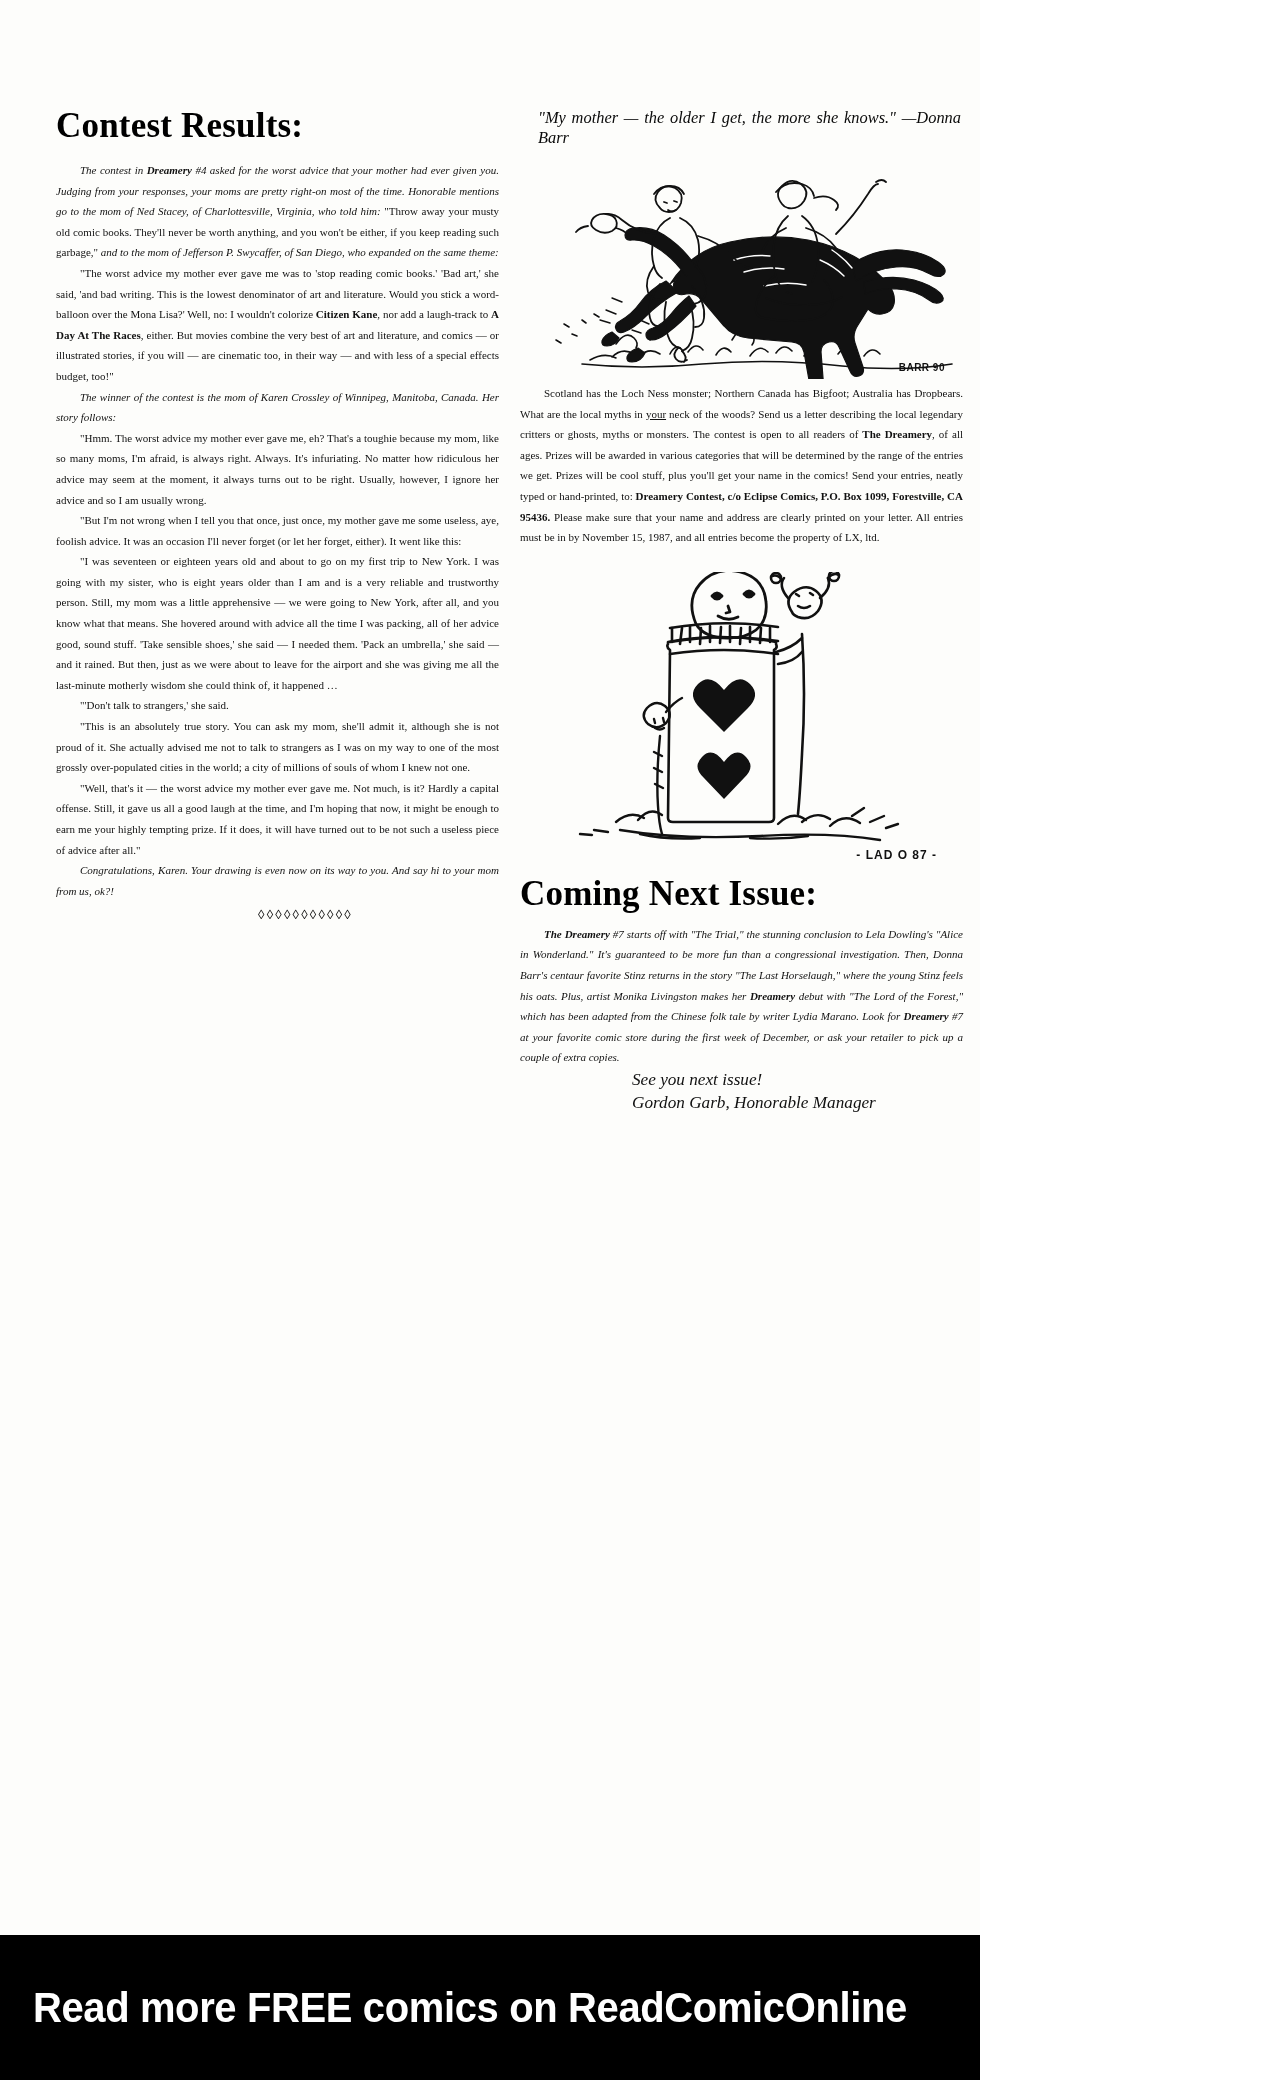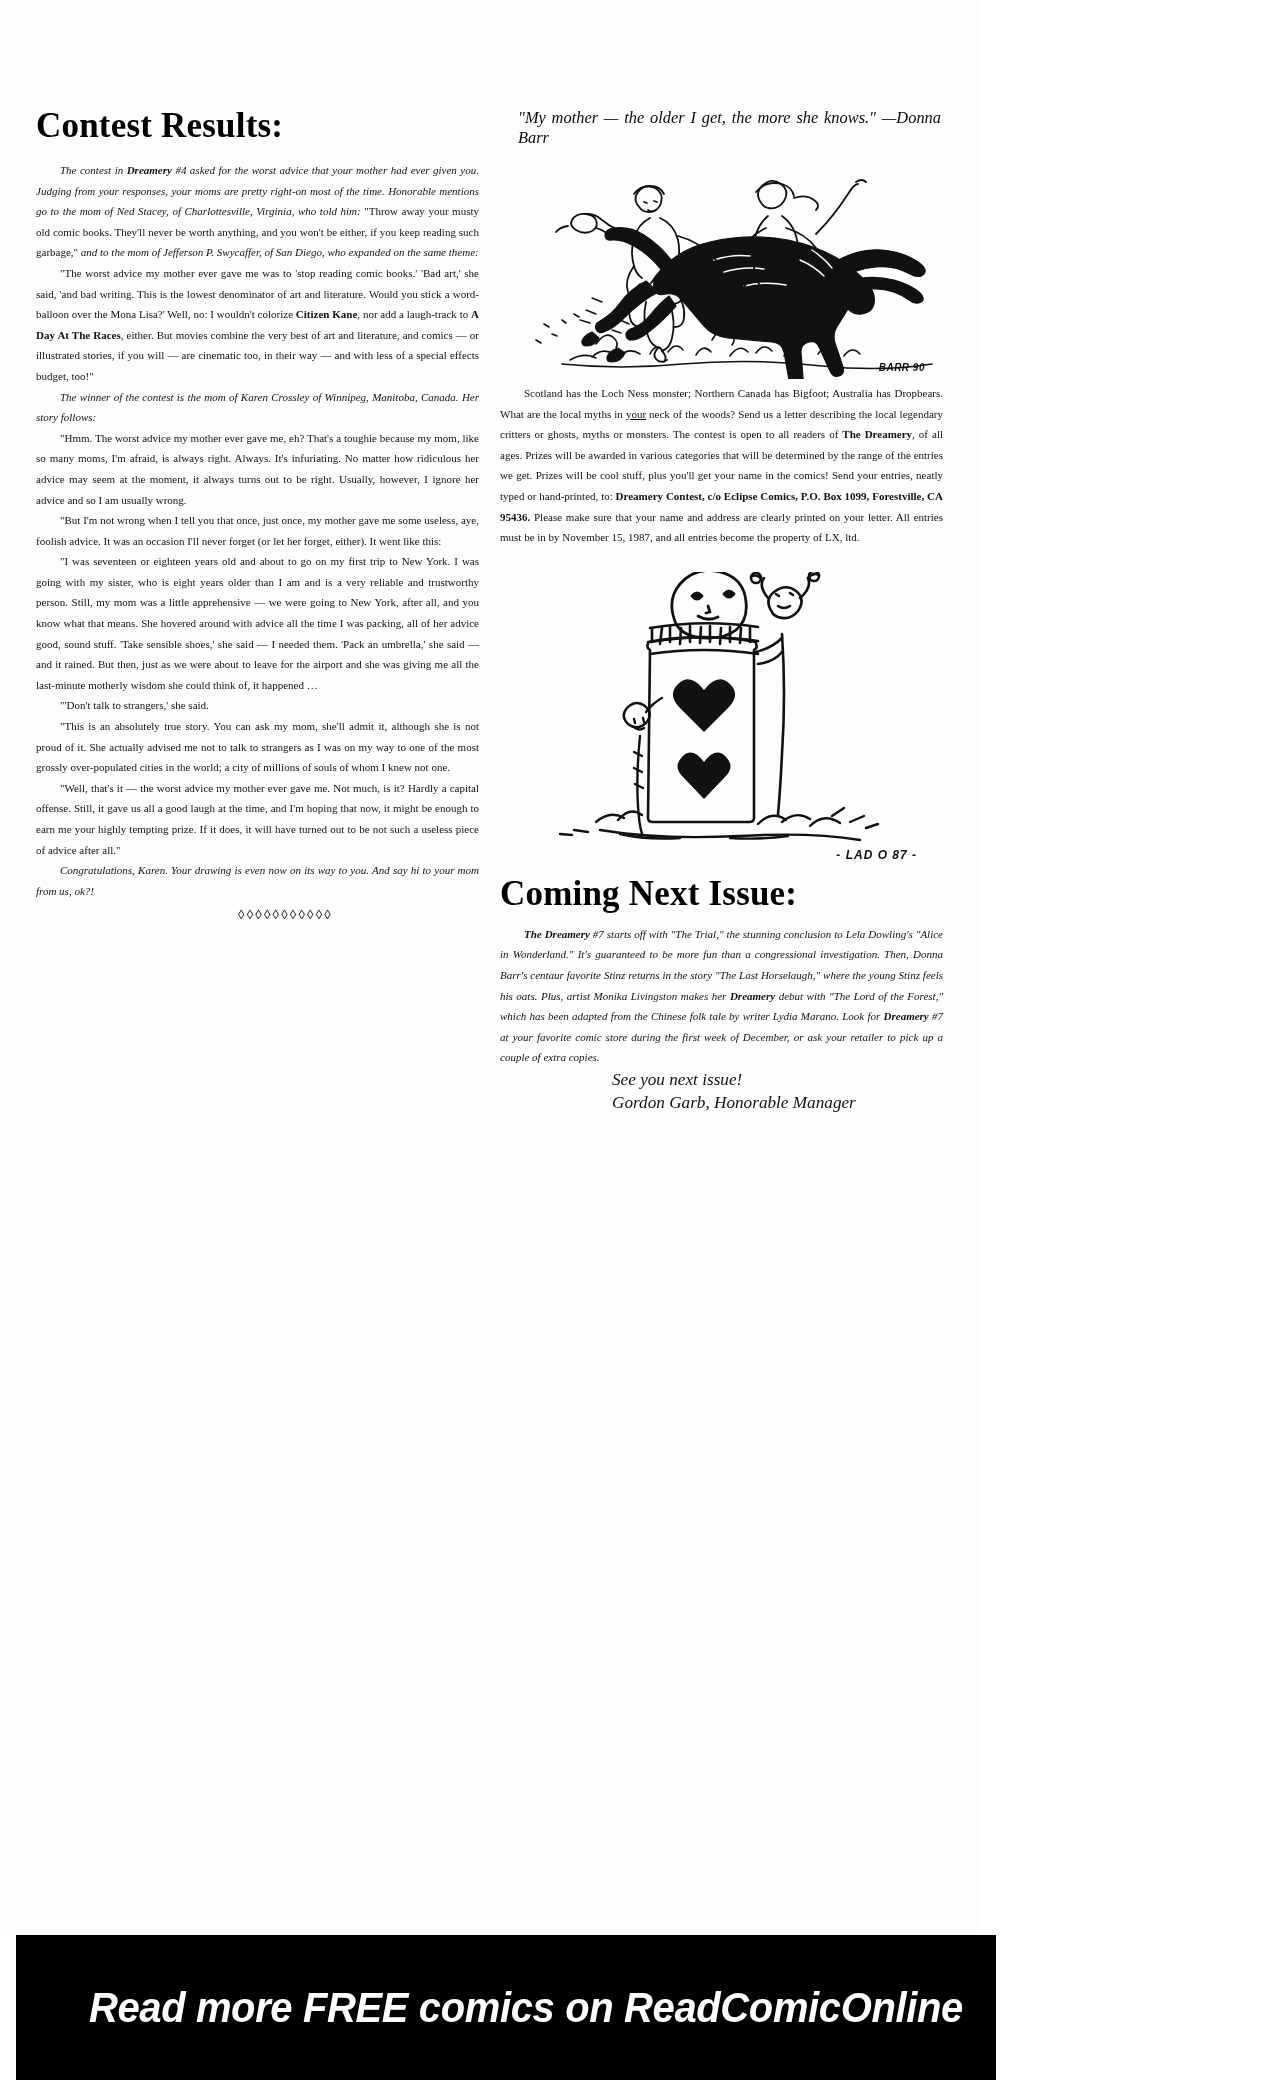--- a/index.html
+++ b/index.html
@@ -32,20 +32,21 @@
     position: absolute;
     left: 0; top: 0;
     width: 980px;
     height: 1935px;
   }
 
   .col {
     position: absolute;
     top: 108px;
     width: 443px;
+    margin-left: 20px;
   }
   .col-left  { left: 36px; }
   .col-right { left: 500px; }
 
   
   h1.section-head {
     font-family: "Liberation Serif", "DejaVu Serif", serif;
     font-weight: 700;
     font-size: 35px;
     line-height: 1.0;
@@ -92,21 +93,20 @@
   }
   .illo svg { display: block; width: 100%; height: auto; }
 
   .illo-sig {
     position: absolute;
     right: 18px;
     bottom: 6px;
     font-family: "Liberation Sans", sans-serif;
     font-size: 10px;
     font-weight: 700;
-    font-style: italic;
     color: #111;
     letter-spacing: 0.5px;
   }
   .illo-sig.card-sig {
     right: 26px;
     bottom: 10px;
     font-size: 12px;
     letter-spacing: 1px;
   }
 
@@ -127,29 +127,28 @@
     font-size: 17.2px;
     line-height: 20.6px;
     text-indent: 0;
     padding-left: 112px;
     margin-top: 2px;
   }
 
   
   .banner {
     position: absolute;
-    left: 16px;
+    left: 0;
     top: 1935px;
     width: 980px;
     height: 145px;
     background: #000000;
     display: flex;
     align-items: center;
-    justify-content: flex-end;
-    font-style: italic;
+    justify-content: flex-start;
   }
   .banner-text {
     color: #ffffff;
     font-family: "Liberation Sans Narrow", "Liberation Sans", "DejaVu Sans", sans-serif;
     font-weight: 700;
     font-size: 43px;
     letter-spacing: -0.4px;
     white-space: nowrap;
     transform: scaleX(0.93);
   }

